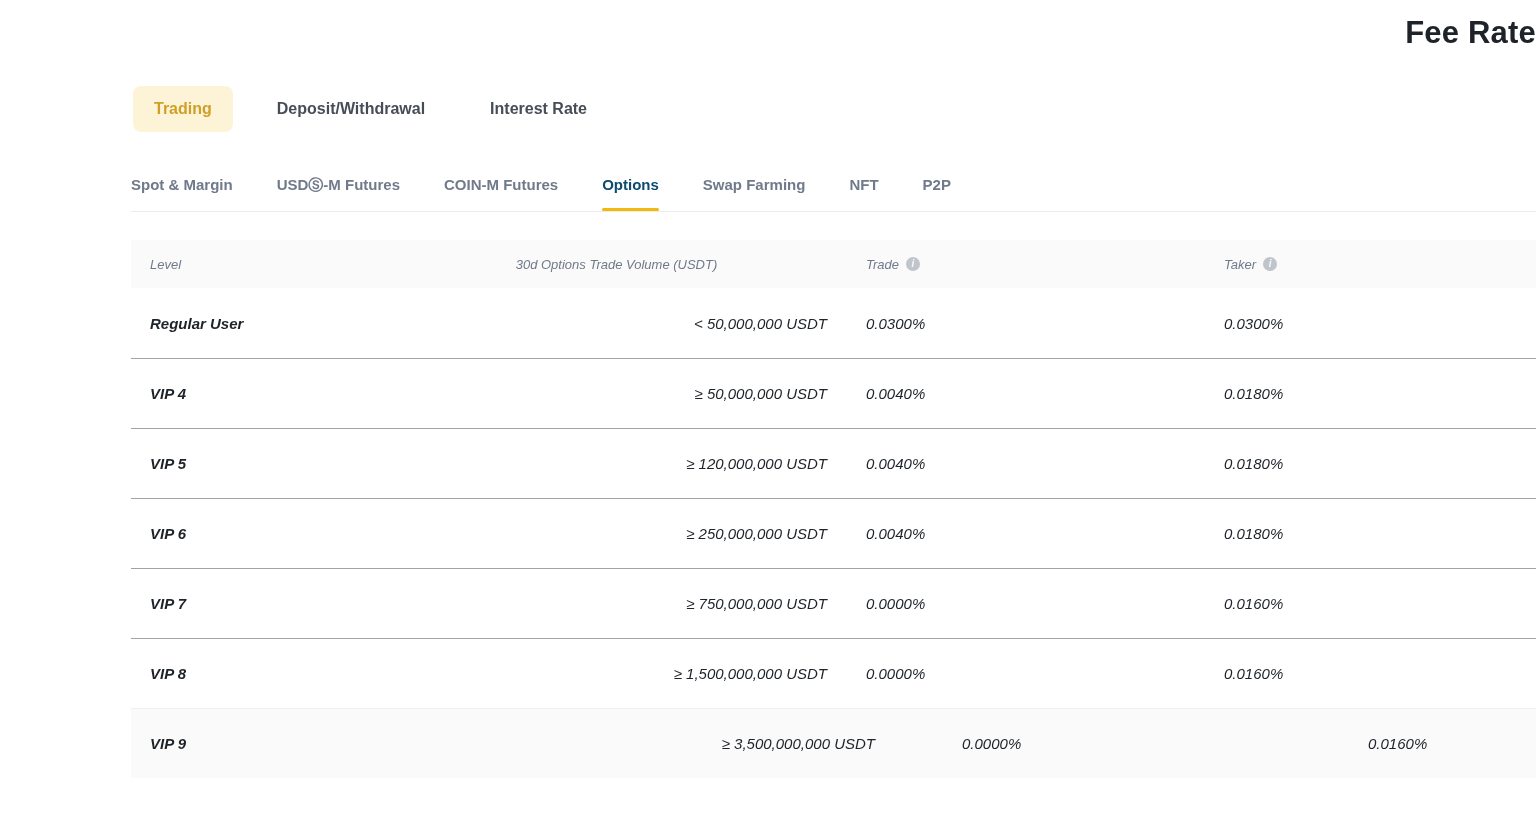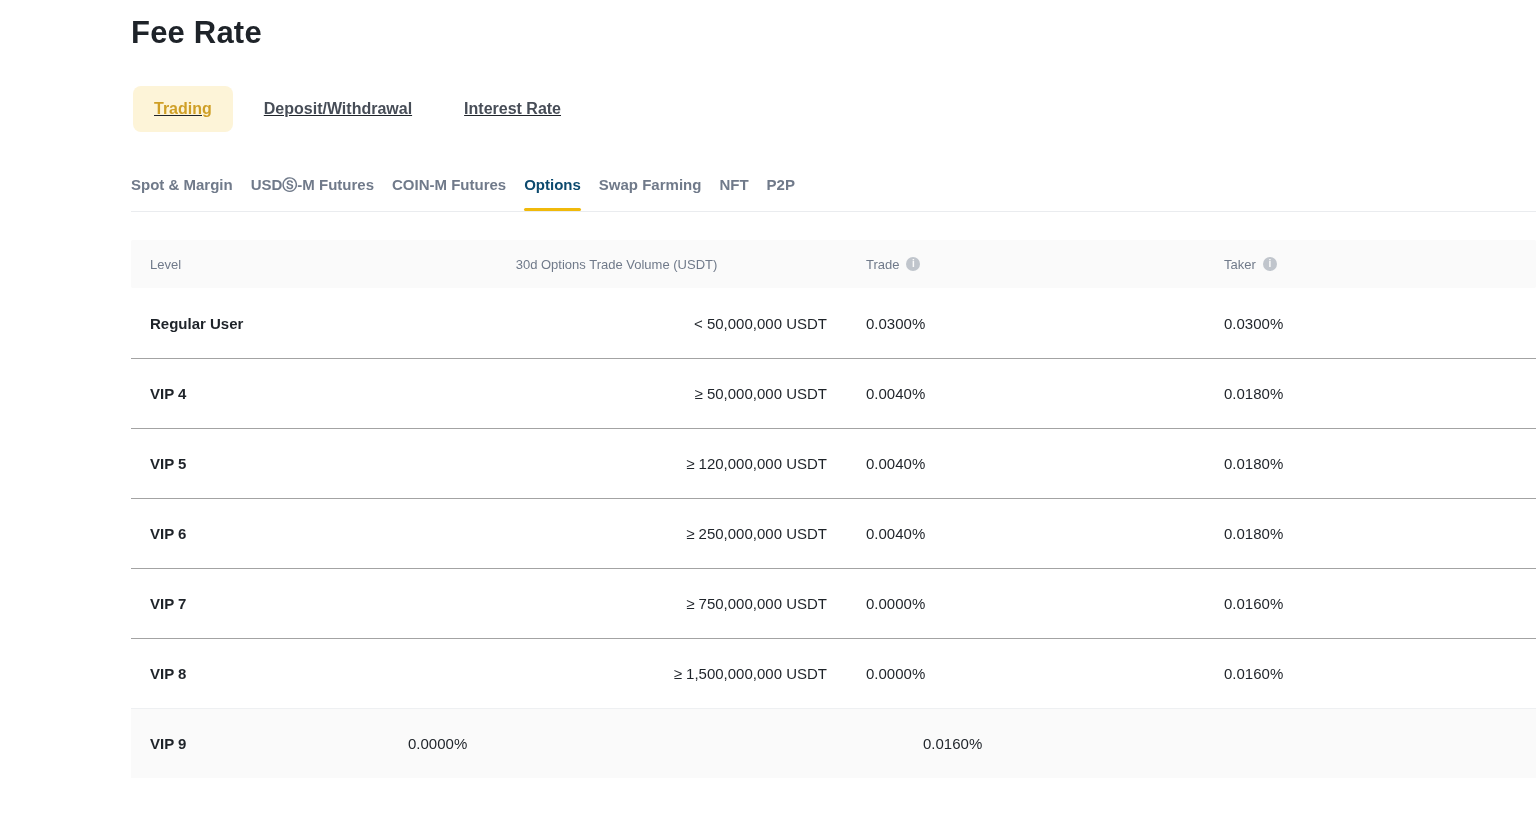--- a/index.html
+++ b/index.html
@@ -15,49 +15,49 @@
   .page { padding-left: 131px; }
 
   
   .page-title {
     margin: 14px 0 0 0;
     font-size: 31px;
     line-height: 38px;
     font-weight: 700;
     color: #1e2329;
     letter-spacing: 0.2px;
+    text-align: right;
   }
 
   
   .tabs {
     display: flex;
     align-items: center;
-    gap: 10px;
+    gap: 23px;
     margin-top: 34px;
     margin-left: 2px;
-    text-decoration: underline;
   }
   .tab {
     padding: 14px 21px;
     font-size: 16px;
     font-weight: 700;
     color: #474d57;
     border-radius: 8px;
     cursor: pointer;
     white-space: nowrap;
   }
   .tab.active {
     background: #fdf4d8;
     color: #cf9f26;
   }
 
   
   .subtabs {
     display: flex;
-    gap: 18px;
+    gap: 44px;
     margin-top: 32px;
     border-bottom: 1px solid #eaecef;
     width: 1405px;
   }
   .subtab {
     position: relative;
     padding: 12px 0 17px 0;
     font-size: 15px;
     line-height: 18px;
     font-weight: 700;
@@ -69,21 +69,21 @@
   .subtab.active::after {
     content: "";
     position: absolute;
     left: 0; right: 0; bottom: 0;
     height: 3px;
     background: #f0b90b;
     border-radius: 2px;
   }
 
   
-  .fee-table { margin-top: 28px; width: 1405px; }
+  .fee-table { margin-top: 28px; width: 1405px; font-style: italic; }
   .thead, .row {
     display: grid;
     grid-template-columns: 190px 506px 397px 1fr;
     align-items: center;
   }
   .thead {
     height: 48px;
     background: #fafafa;
     color: #707a8a;
     font-size: 13px;
@@ -192,18 +192,19 @@
 
     <div class="row">
       <div class="td td-level">VIP 8</div>
       <div class="td td-volume">≥ 1,500,000,000 USDT</div>
       <div class="td td-maker">0.0000%</div>
       <div class="td td-taker">0.0160%</div>
     </div>
 
     <div class="row highlighted">
       <div class="td td-level">VIP 9</div>
+      <div class="td td-volume">≥ 3,500,000,000 USDT</div>
       <div class="td td-maker">0.0000%</div>
       <div class="td td-taker">0.0160%</div>
     </div>
 
   </div>
 </div>
 
 </body></html>

